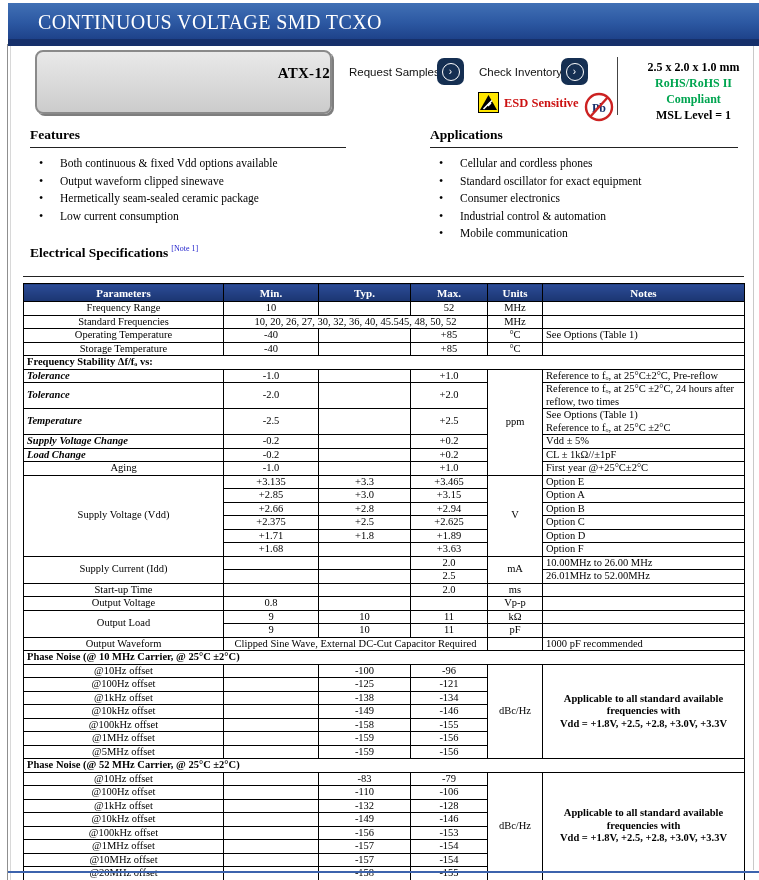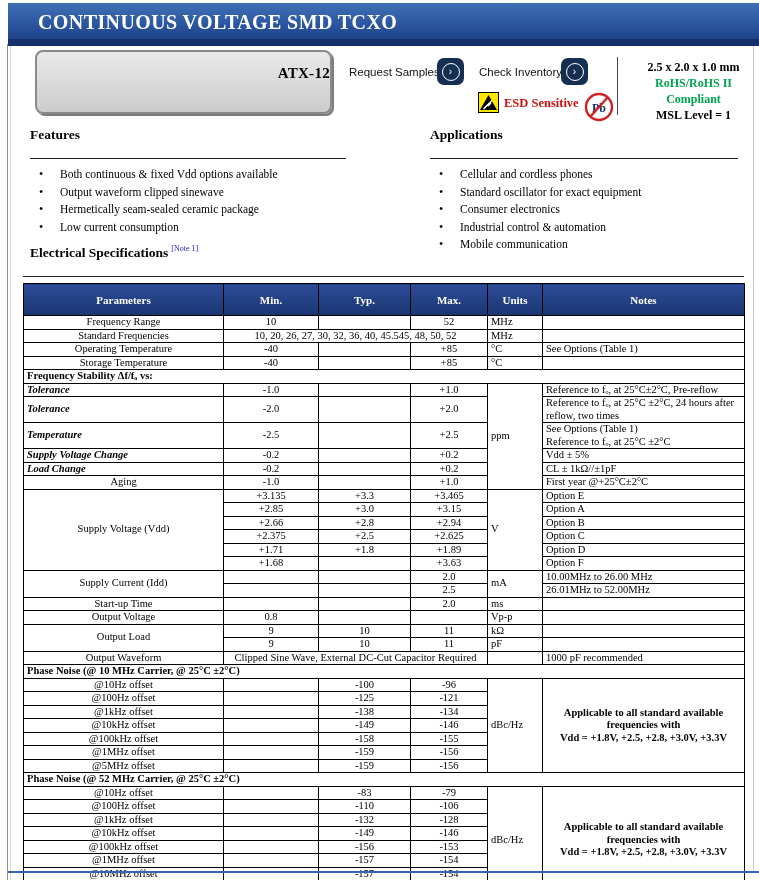--- a/index.html
+++ b/index.html
@@ -6,21 +6,21 @@
   .page{position:relative;width:759px;height:880px;background:#fff;overflow:hidden;
         font-family:"Liberation Serif","DejaVu Serif",serif;color:#000;}
   .edge-left{position:absolute;left:7px;top:44px;bottom:0;width:1px;background:#8f8f8f;}
   .edge-left2{position:absolute;left:10px;top:44px;bottom:0;width:1px;background:#d8d8d8;}
   .edge-right{position:absolute;right:5px;top:44px;bottom:10px;width:1px;background:#c9c9c9;}
 
   
   .banner{position:absolute;left:8px;right:0;top:3px;height:36px;
           background:linear-gradient(180deg,#4170b5 0%,#2c58a2 55%,#1e428a 100%);}
   .banner-strip{position:absolute;left:8px;right:0;top:39px;height:7px;background:#16306b;}
-  .banner-title{position:absolute;left:38px;top:11px;font-size:20px;font-weight:bold;color:#fff;letter-spacing:.4px;}
+  .banner-title{position:absolute;left:38px;top:11px;font-size:20px;font-weight:normal;color:#fff;letter-spacing:.4px;}
 
   
   .model-box{position:absolute;left:35px;top:50px;width:293px;height:60px;border:2px solid #8a8a8a;
              border-radius:8px;background:linear-gradient(180deg,#e9e9e9,#cccccc);
              box-shadow:2px 2px 0 #7e7e7e;}
   .model-text{text-align:right;margin-top:13px;font-size:15px;font-weight:bold;letter-spacing:.3px;}
   .cta-label{position:absolute;font-family:"Liberation Sans","DejaVu Sans",sans-serif;font-size:11.5px;color:#111;}
   .cta-btn{position:absolute;width:27px;height:27px;background:#152f52;border-radius:7px;
            display:flex;align-items:center;justify-content:center;cursor:pointer;}
   .cta-ring{width:16px;height:16px;border:1.6px solid #fff;border-radius:50%;color:#fff;
@@ -29,39 +29,39 @@
   .esd-icon{position:absolute;left:478px;top:92px;width:21px;height:21px;}
   .esd-label{position:absolute;left:504px;top:96px;font-size:12.5px;font-weight:bold;color:#cc1111;}
   .pb-icon{position:absolute;left:584px;top:92px;width:30px;height:30px;}
   .hdr-divider{position:absolute;left:617px;top:57px;width:1px;height:58px;background:#444;}
   .info{position:absolute;left:628px;top:59px;font-size:12px;font-weight:bold;line-height:16px;text-align:center;}
   .info-rohs{color:#00a550;}
 
   
   .features{position:absolute;left:30px;top:127px;width:316px;}
   .applications{position:absolute;left:430px;top:127px;width:308px;}
-  .sec-heading{font-size:13.5px;font-weight:bold;border-bottom:1.5px solid #222;padding-bottom:15px;}
+  .sec-heading{font-size:13.5px;font-weight:bold;border-bottom:1.5px solid #222;padding-bottom:4px;}
   .bullets{list-style:none;margin:7px 0 0 0;padding:0;}
   .bullets li{font-size:11.5px;line-height:17.5px;padding-left:30px;position:relative;}
   .bullets li::before{content:"\2022";position:absolute;left:9px;font-size:12px;}
 
   
   .spec-heading{position:absolute;left:30px;top:244px;font-size:13.5px;font-weight:bold;}
   .note-ref{color:#2222cc;font-size:8px;font-weight:normal;vertical-align:6px;margin-left:3px;cursor:pointer;}
   .spec-rule{position:absolute;left:23px;top:276px;width:721px;border-top:1.5px solid #222;}
 
   table.spec{position:absolute;left:23px;top:283px;width:721px;border-collapse:collapse;table-layout:fixed;}
   table.spec th{background:linear-gradient(180deg,#2c4c97,#1b3571);color:#fff;font-size:11px;font-weight:bold;
-                border:1px solid #000;padding:8px 2px;height:15px;}
+                border:1px solid #000;padding:1px 2px;height:15px;}
   table.spec td{border:1px solid #000;font-size:10.5px;line-height:12.5px;padding:0 3px;height:12px;
                 vertical-align:middle;overflow:hidden;}
   td.param{text-align:center;}
   td.plabel{text-align:left;font-weight:bold;font-style:italic;border-top:none;border-bottom:none;padding-right:8px;}
   td.val{text-align:center;}
-  td.unit{margin-top:8px;}
+  td.unit{text-align:center;margin-top:8px;}
   td.notes{font-size:9.5px;line-height:11px;white-space:pre-line;padding:0 4px;}
   td.notesc{font-size:9.5px;line-height:11.5px;white-space:pre-line;text-align:center;font-weight:bold;}
   td.section{font-weight:bold;font-size:11px;border-top:2px solid #000;
              border-bottom:1.5px solid #000;padding-left:4px;height:13px;margin-top:8px;}
   .bottom-rule{position:absolute;left:8px;top:871px;width:751px;height:2px;background:#3c63ad;}
 </style>
 </head>
 <body>
 
 <div class="page">

